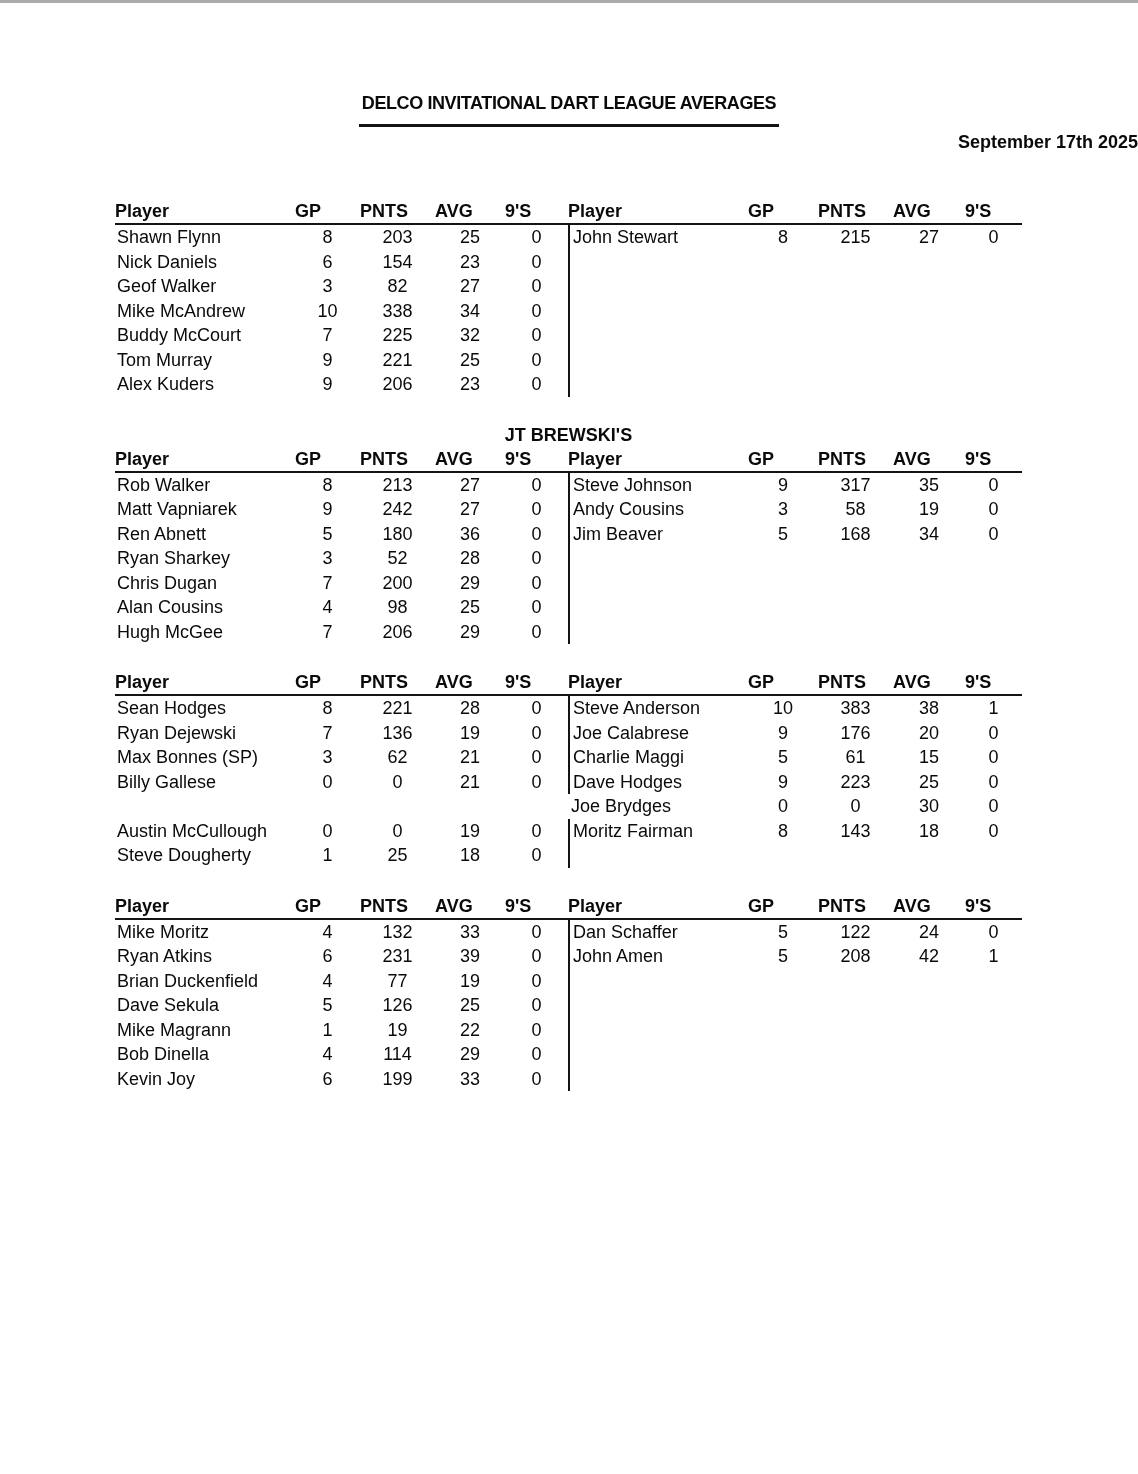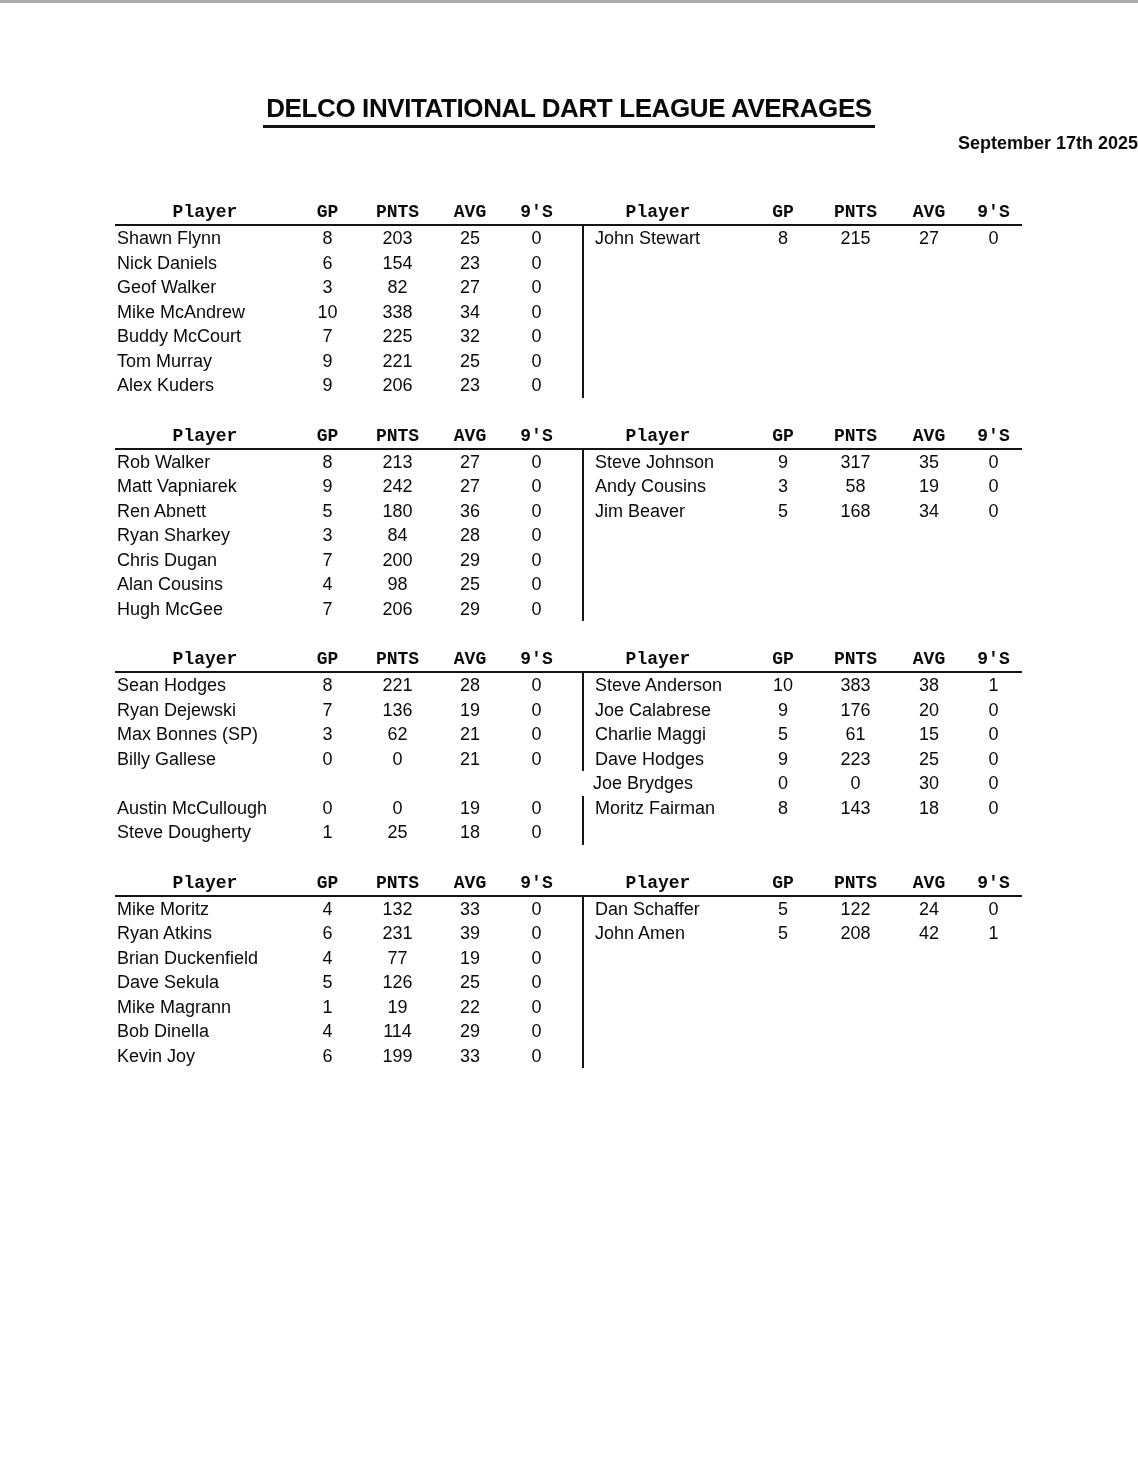--- a/index.html
+++ b/index.html
@@ -4,38 +4,38 @@
 <style>
   html,body{margin:0;padding:0;}
   body{
     width:1138px;height:1474px;background:#ffffff;color:#0a0a0a;
     font-family:"Liberation Sans", sans-serif;
     overflow:hidden;position:relative;
   }
   .top-bar{width:100%;height:3px;background:#ababab;}
   .title-wrap{text-align:center;margin-top:90px;}
   .main-title{
-    display:inline-block;font-size:26px;font-weight:bold;letter-spacing:-0.4px;
-    border-bottom:3px solid #141414;padding:0 3px 1px 3px;
+    display:inline-block;font-size:18px;font-weight:bold;letter-spacing:-0.4px;
+    border-bottom:3px solid #141414;padding:0 3px 10px 3px;
   }
   .subtitle{text-align:right;font-size:18px;font-weight:bold;margin-top:5px;}
   .sections{margin-left:115px;width:907px;}
   .section:first-child{margin-top:46px;}
   .section + .section{margin-top:26px;}
   .section-title{text-align:center;font-size:18px;font-weight:bold;height:24px;line-height:24px;}
   .grid{
     display:grid;
     grid-template-columns:180px 65px 75px 70px 63px 180px 70px 75px 72px 57px;
   }
   .header-row{font-size:18px;font-weight:bold;height:24px;line-height:24px;border-bottom:2.5px solid #141414;}
-  .header-row .cell{text-align:center;font-family:Liberation Mono, monospace;}
+  .header-row .cell{}
   .data-row{height:24.5px;line-height:24.5px;font-size:18px;}
   .cell{white-space:nowrap;overflow:hidden;box-sizing:border-box;}
   .c-name{text-align:left;padding-left:2px;}
-  .c-name-r{padding-left:11px;margin-left:14px;}
+  .c-name-r{padding-left:3px;}
   .c-num{text-align:center;}
   .divider{border-left:2px solid #141414;}
 </style>
 </head>
 <body>
 
 <div class="top-bar"></div>
 
 <div class="title-wrap">
   <span class="main-title">DELCO INVITATIONAL DART LEAGUE AVERAGES</span>
@@ -139,20 +139,21 @@
           <div class="cell c-name c-name-r divider"></div>
           <div class="cell c-num"></div>
           <div class="cell c-num"></div>
           <div class="cell c-num"></div>
           <div class="cell c-num"></div>
         </div>
       </div>
   </div>
 
   <div class="section">
+    <div class="section-title">JT BREWSKI'S</div>
     <div class="grid header-row">
       <div class="cell">Player</div>
       <div class="cell">GP</div>
       <div class="cell">PNTS</div>
       <div class="cell">AVG</div>
       <div class="cell">9'S</div>
       <div class="cell">Player</div>
       <div class="cell">GP</div>
       <div class="cell">PNTS</div>
       <div class="cell">AVG</div>
@@ -191,21 +192,21 @@
           <div class="cell c-num">0</div>
           <div class="cell c-name c-name-r divider">Jim Beaver</div>
           <div class="cell c-num">5</div>
           <div class="cell c-num">168</div>
           <div class="cell c-num">34</div>
           <div class="cell c-num">0</div>
         </div>
         <div class="grid data-row">
           <div class="cell c-name">Ryan Sharkey</div>
           <div class="cell c-num">3</div>
-          <div class="cell c-num">84</div>
+          <div class="cell c-num">52</div>
           <div class="cell c-num">28</div>
           <div class="cell c-num">0</div>
           <div class="cell c-name c-name-r divider"></div>
           <div class="cell c-num"></div>
           <div class="cell c-num"></div>
           <div class="cell c-num"></div>
           <div class="cell c-num"></div>
         </div>
         <div class="grid data-row">
           <div class="cell c-name">Chris Dugan</div>

